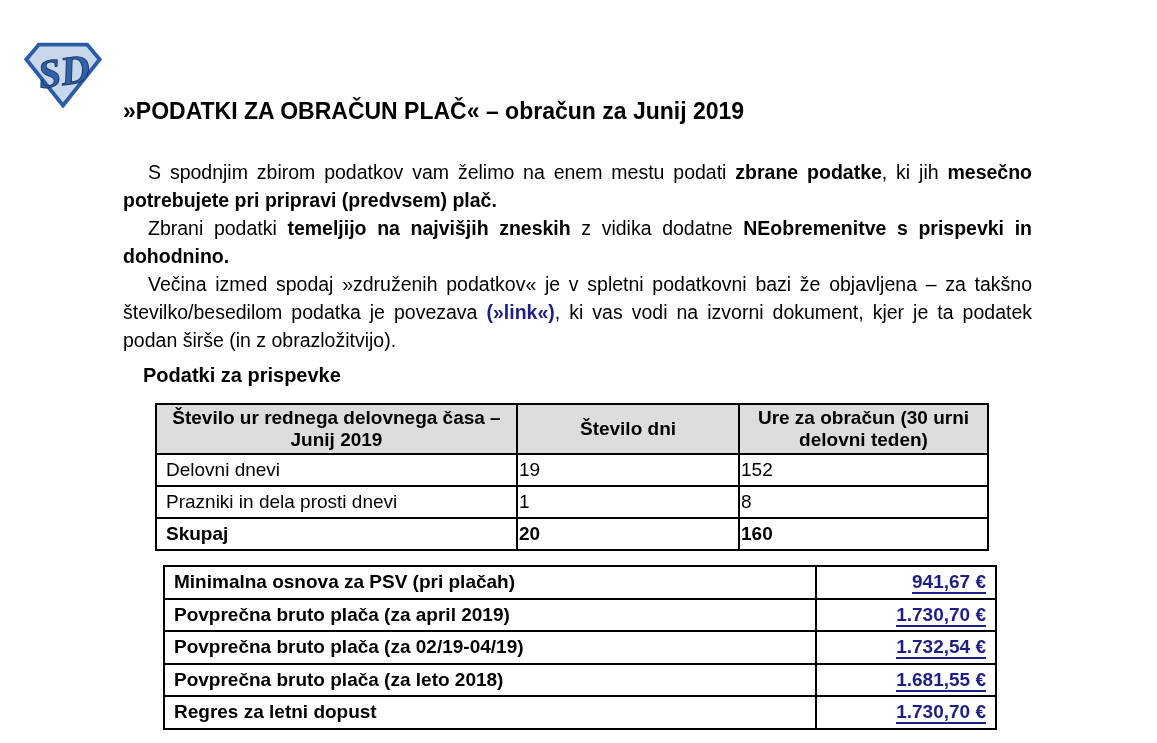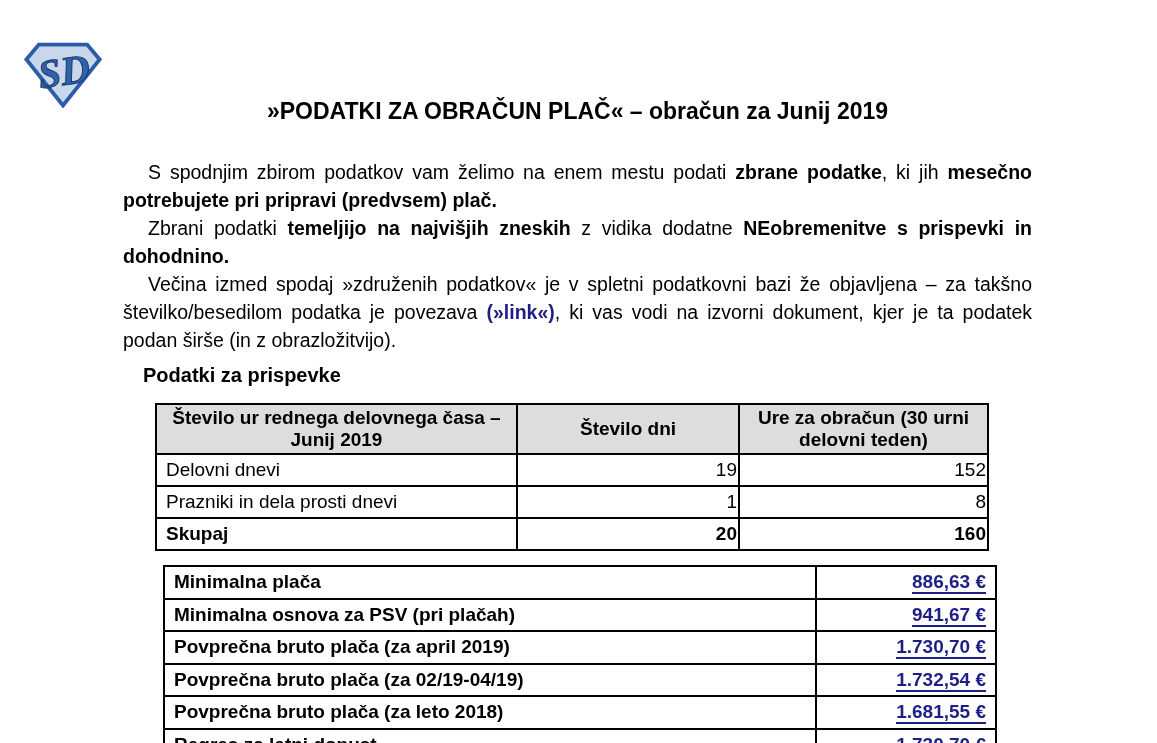--- a/index.html
+++ b/index.html
@@ -28,21 +28,20 @@
     position: absolute;
     left: 123px;
     top: 96px;
     width: 909px;
   }
 
   .doc-title {
     margin: 0;
     font-size: 23px;
     font-weight: bold;
-    text-align: center;
     line-height: 30px;
     white-space: nowrap;
   }
 
   .body-par {
     margin: 0;
     font-size: 19.5px;
     line-height: 28px;
     text-align: justify;
     text-indent: 25px;
@@ -69,21 +68,21 @@
     background: #dddddd;
     font-weight: bold;
     text-align: center;
     height: 49px;
     padding: 2px 6px;
     line-height: 22px;
     vertical-align: middle;
   }
   .hours-table td { height: 32px; vertical-align: middle; }
   .hours-table td.label-cell { text-align: left; padding-left: 9px; }
-  .hours-table td.num-cell { text-align: right; }
+  .hours-table td.num-cell { text-align: left; }
   .hours-table tr.total-row td { font-weight: bold; }
   .col-label { width: 361px; }
   .col-days  { width: 222px; }
   .col-hours { width: 249px; }
 
   .amounts-table { margin-top: 14px; width: 832px; }
   .amounts-table td { height: 32.5px; vertical-align: middle; }
   .amounts-table td.label-cell {
     width: 652px;
     font-weight: bold;
@@ -153,24 +152,20 @@
           <td class="label-cell">Skupaj</td>
           <td class="num-cell">20</td>
           <td class="num-cell">160</td>
         </tr>
       </tbody>
     </table>
 
     <table class="amounts-table">
       <tbody>
         <tr>
-          <td class="label-cell">Minimalna plača</td>
-          <td class="value-cell"><a class="value-link">886,63 €</a></td>
-        </tr>
-        <tr>
           <td class="label-cell">Minimalna osnova za PSV (pri plačah)</td>
           <td class="value-cell"><a class="value-link">941,67 €</a></td>
         </tr>
         <tr>
           <td class="label-cell">Povprečna bruto plača (za april 2019)</td>
           <td class="value-cell"><a class="value-link">1.730,70 €</a></td>
         </tr>
         <tr>
           <td class="label-cell">Povprečna bruto plača (za 02/19-04/19)</td>
           <td class="value-cell"><a class="value-link">1.732,54 €</a></td>

